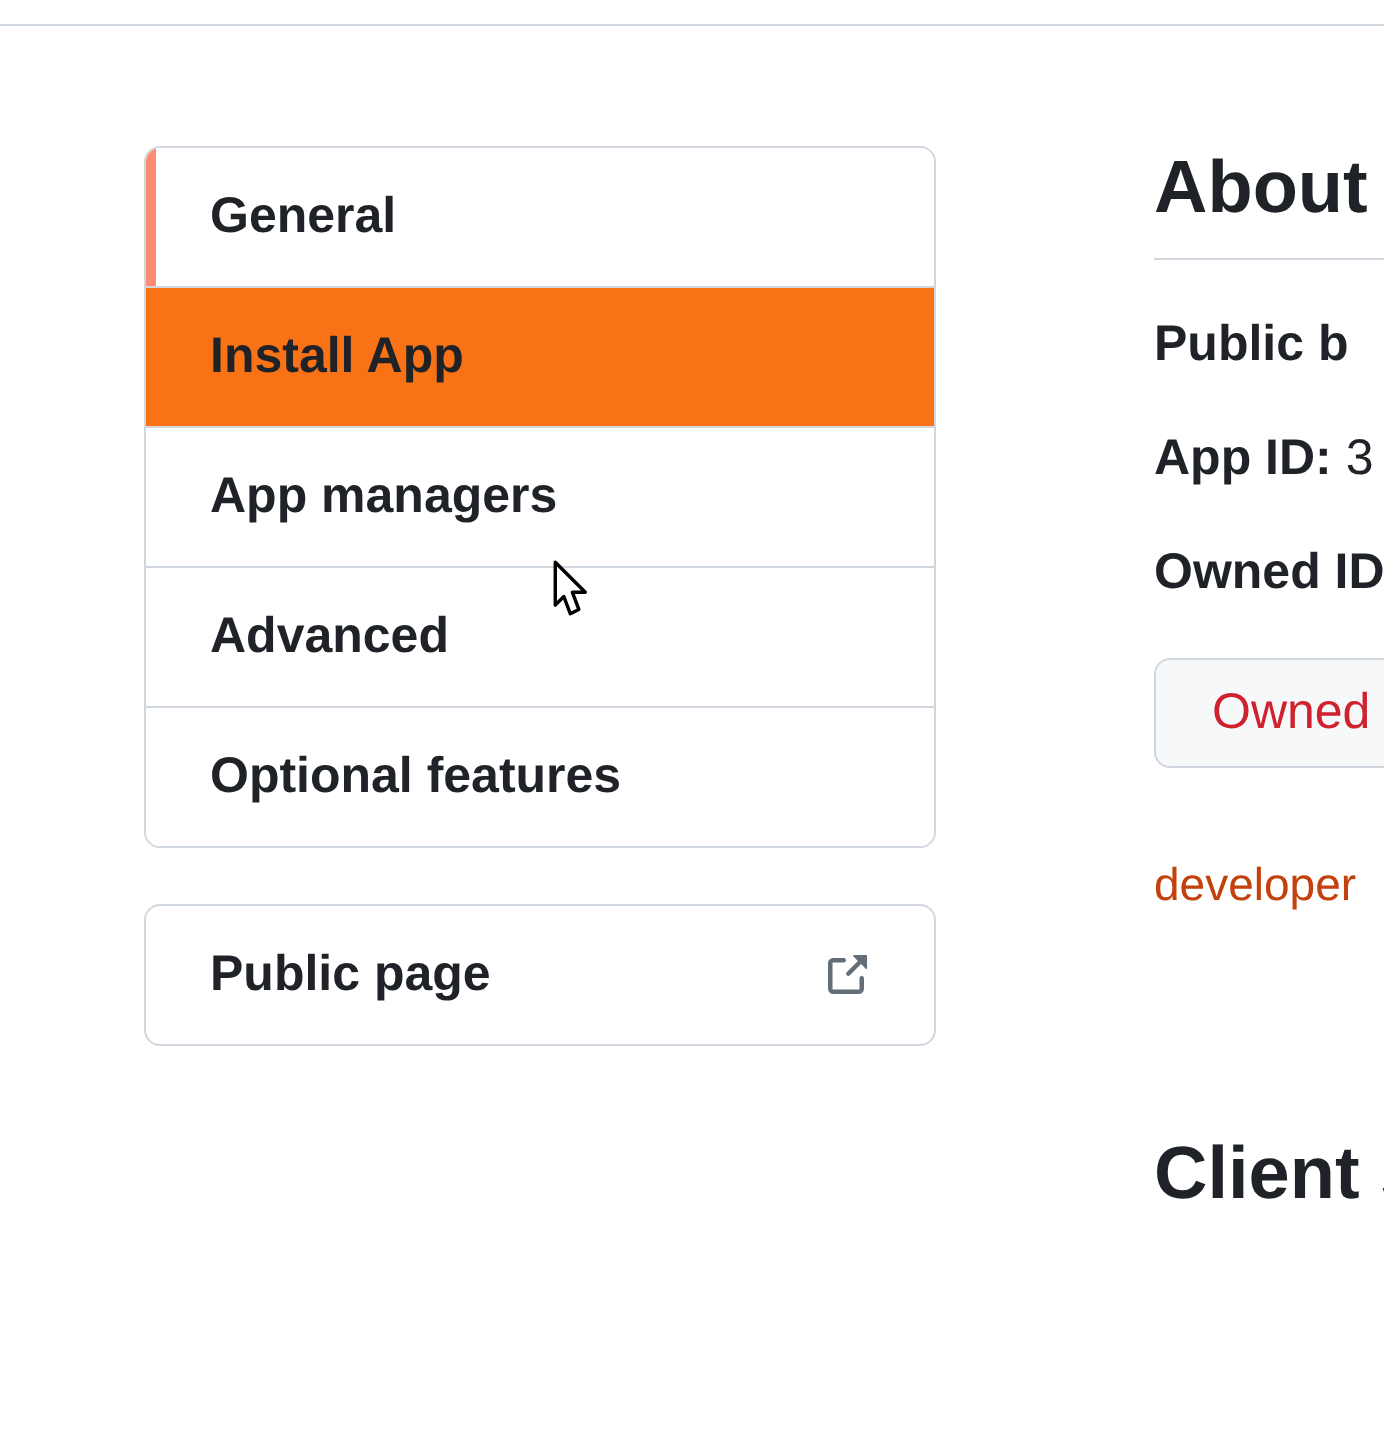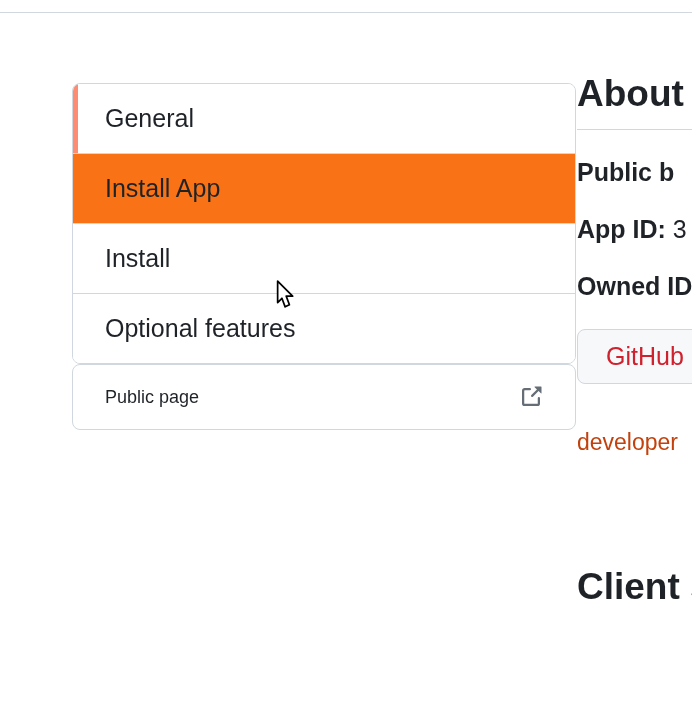--- a/index.html
+++ b/index.html
@@ -18,23 +18,24 @@
   .top-divider {
     position: absolute;
     top: 12px;
     left: 0;
     right: 0;
     height: 1px;
     background: #d0d7de;
   }
   .sidebar {
     position: absolute;
-    top: 83px;
+    top: 73px;
     left: 72px;
-    width: 504px;
+    width: 396px;
+    font-weight: bold;
   }
   .nav-list {
     list-style: none;
     border: 1px solid #d0d7de;
     border-radius: 8px;
     overflow: hidden;
     background: #ffffff;
   }
   .nav-item {
     position: relative;
@@ -54,24 +55,25 @@
     left: 0;
     top: 0;
     bottom: 0;
     width: 5px;
     background: #fd8c73;
   }
   .nav-item.hovered {
     background: #f97316;
   }
   .public-page {
+    margin-top: 28px;
     border: 1px solid #d0d7de;
     border-radius: 8px;
     padding: 20px 32px;
-    font-size: 18px;
+    font-size: 25px;
     color: #1f2328;
     display: flex;
     align-items: center;
     justify-content: space-between;
     cursor: pointer;
   }
   .external-icon {
     width: 24px;
     height: 24px;
     flex-shrink: 0;
@@ -152,21 +154,24 @@
 
 <div class="sidebar">
   <ul class="nav-list">
     <li class="nav-item selected">
       <span>General</span>
     </li>
     <li class="nav-item hovered">
       <span>Install App</span>
     </li>
     <li class="nav-item">
-      <span>Install</span>
+      <span>App managers</span>
+    </li>
+    <li class="nav-item">
+      <span>Advanced</span>
     </li>
     <li class="nav-item">
       <span>Optional features</span>
     </li>
   </ul>
 
   <div class="public-page">
     <span>Public page</span>
     <span class="external-icon">
       <svg viewBox="0 0 16 16">
@@ -187,21 +192,21 @@
   <div class="info-line">
     <span class="label">App ID:</span>
     <span>3</span>
   </div>
 
   <div class="info-line">
     <span class="label">Owned ID</span>
   </div>
 
   <button class="revoke-btn">
-    <span>GitHub</span>
+    <span>Owned</span>
   </button>
 
   <div class="note-text">
     <br>
     <a href="#" class="note-link">developer</a>
   </div>
 
   <h2 class="client-heading">Client s</h2>
 </div>
 

